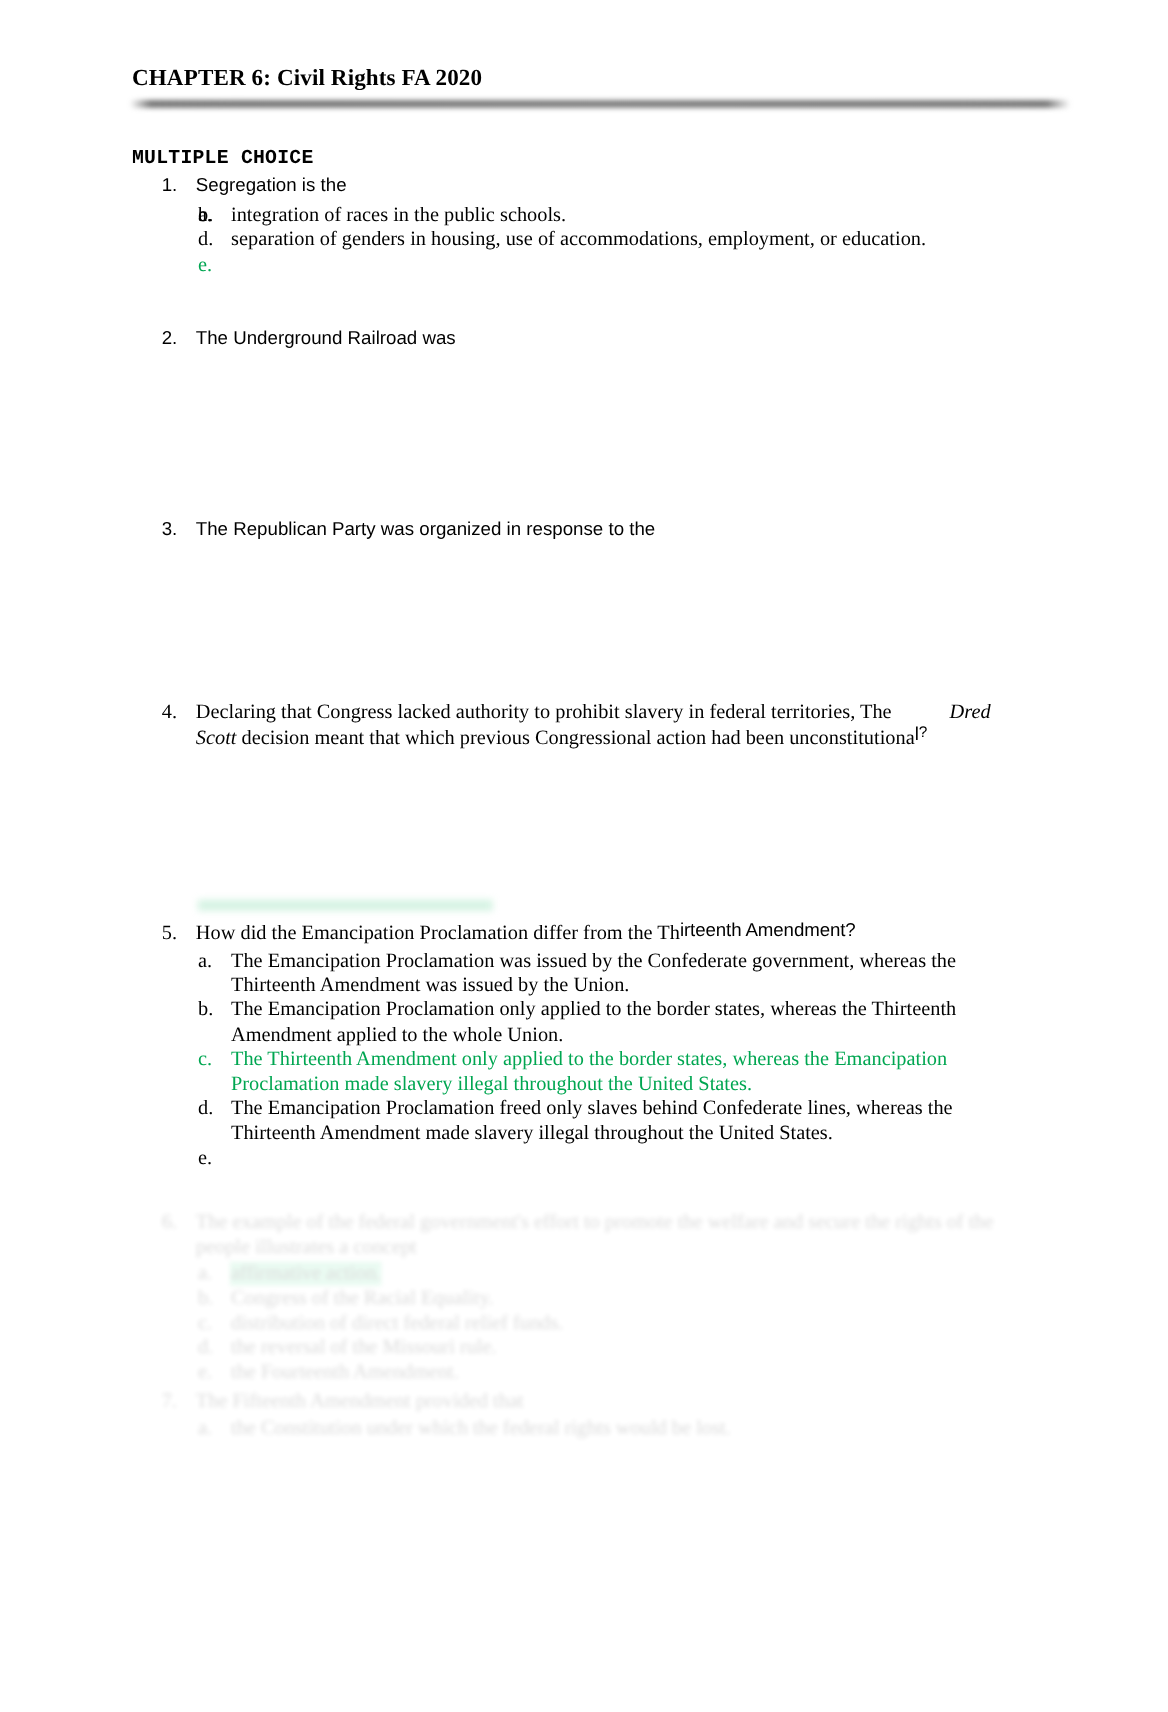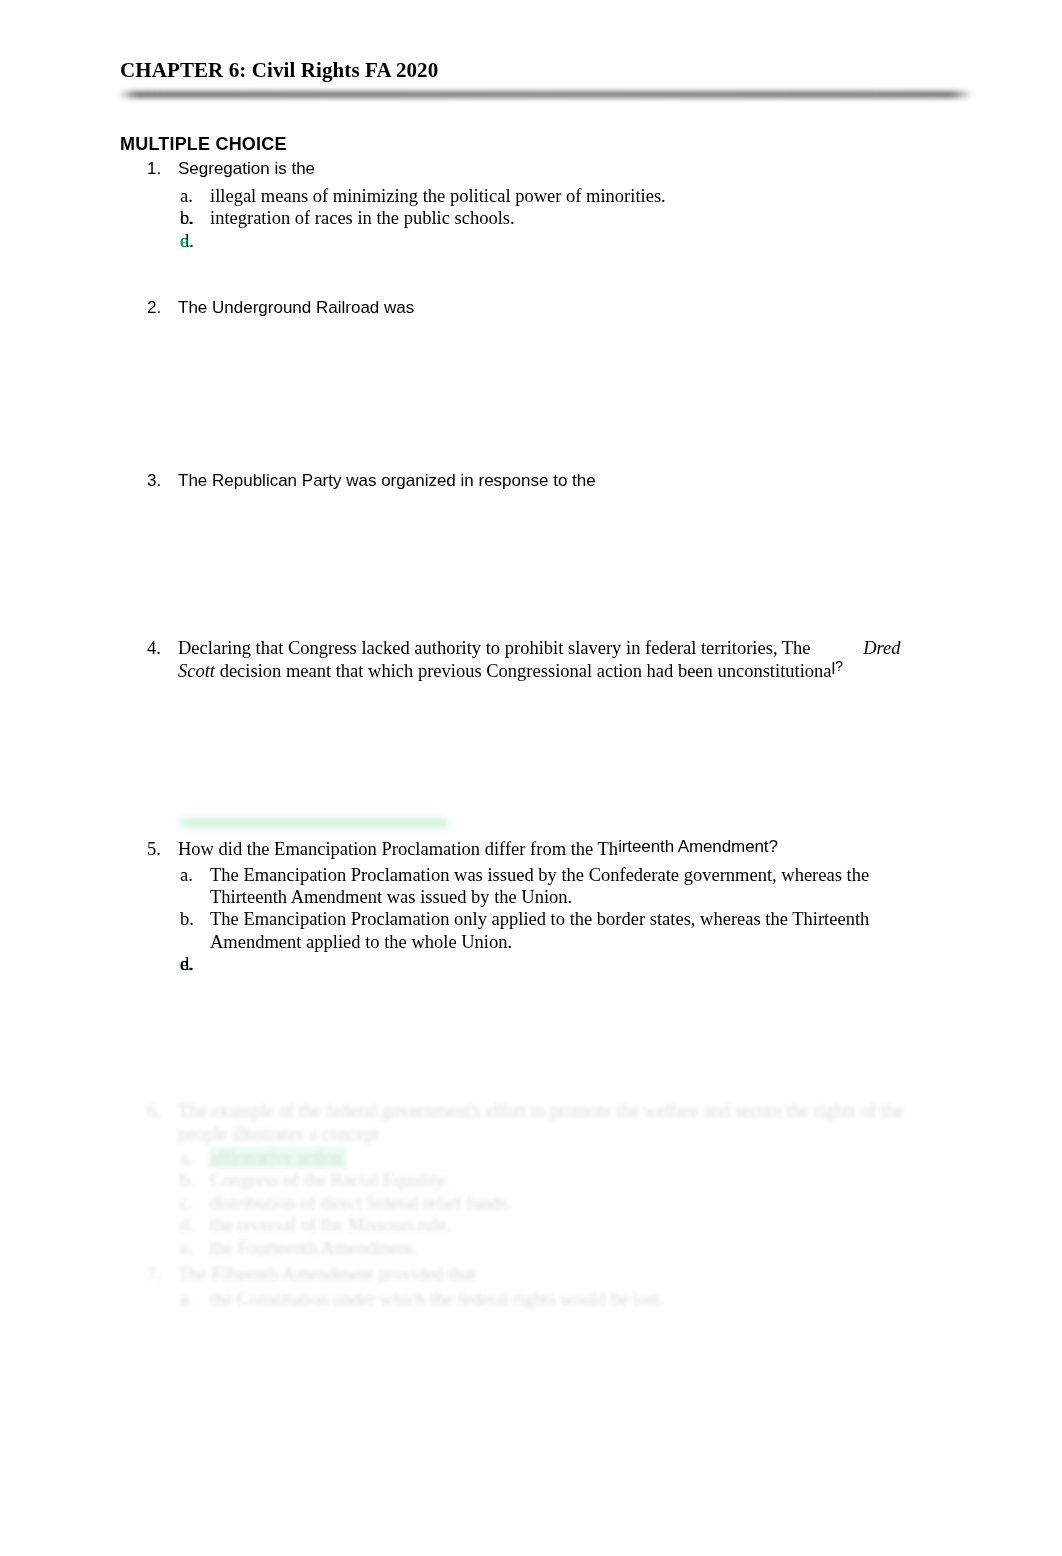--- a/index.html
+++ b/index.html
@@ -58,21 +58,21 @@
         rgba(110,110,110,0.95) 97.5%,
         rgba(120,120,120,0) 100%);
     filter: blur(2.4px);
   }
 
   
   .section-head {
     position: absolute;
     left: 120px;
     top: 134px;
-    font-family: Liberation Sans, sans-serif;
+    font-family: Liberation Mono, monospace;
     font-weight: bold;
     font-size: 18px;
     letter-spacing: 0.2px;
   }
 
   .q {
     position: absolute;
     left: 0;
     width: 1062px;
   }
@@ -194,31 +194,31 @@
   <div class="smudge"></div>
 
   <div class="q" style="top:158px;">
     <div class="stem sans">
       <span class="num">1.</span>
       <span>Segregation is the</span>
     </div>
     <div class="opts">
       <div class="opt" style="margin-top:5px;">
         <span class="ltr">a.</span>
-        <span>illegal means of minimizing the political power of minorities.</span>
       </div>
       <div class="opt">
         <span class="ltr">b.</span>
       </div>
       <div class="opt">
         <span class="ltr">c.</span>
         <span>integration of races in the public schools.</span>
       </div>
       <div class="opt">
         <span class="ltr">d.</span>
+        <span>separation of genders in housing, use of accommodations, employment, or education.</span>
       </div>
       <div class="opt green">
         <span class="ltr">e.</span>
       </div>
     </div>
   </div>
 
   <div class="q" style="top:297px;">
     <div class="stem sans">
       <span class="num">2.</span>
@@ -250,23 +250,25 @@
       <div class="opt" style="margin-top:2px;">
         <span class="ltr">a.</span>
         <span>The Emancipation Proclamation was issued by the Confederate government, whereas the Thirteenth Amendment was issued by the Union.</span>
       </div>
       <div class="opt">
         <span class="ltr">b.</span>
         <span>The Emancipation Proclamation only applied to the border states, whereas the Thirteenth Amendment applied to the whole Union.</span>
       </div>
       <div class="opt green">
         <span class="ltr">c.</span>
+        <span>The Thirteenth Amendment only applied to the border states, whereas the Emancipation Proclamation made slavery illegal throughout the United States.</span>
       </div>
       <div class="opt">
         <span class="ltr">d.</span>
+        <span>The Emancipation Proclamation freed only slaves behind Confederate lines, whereas the Thirteenth Amendment made slavery illegal throughout the United States.</span>
       </div>
       <div class="opt">
         <span class="ltr">e.</span>
       </div>
     </div>
   </div>
 
   <div class="faded">
 
     <div class="q" style="position:relative; top:0;">

